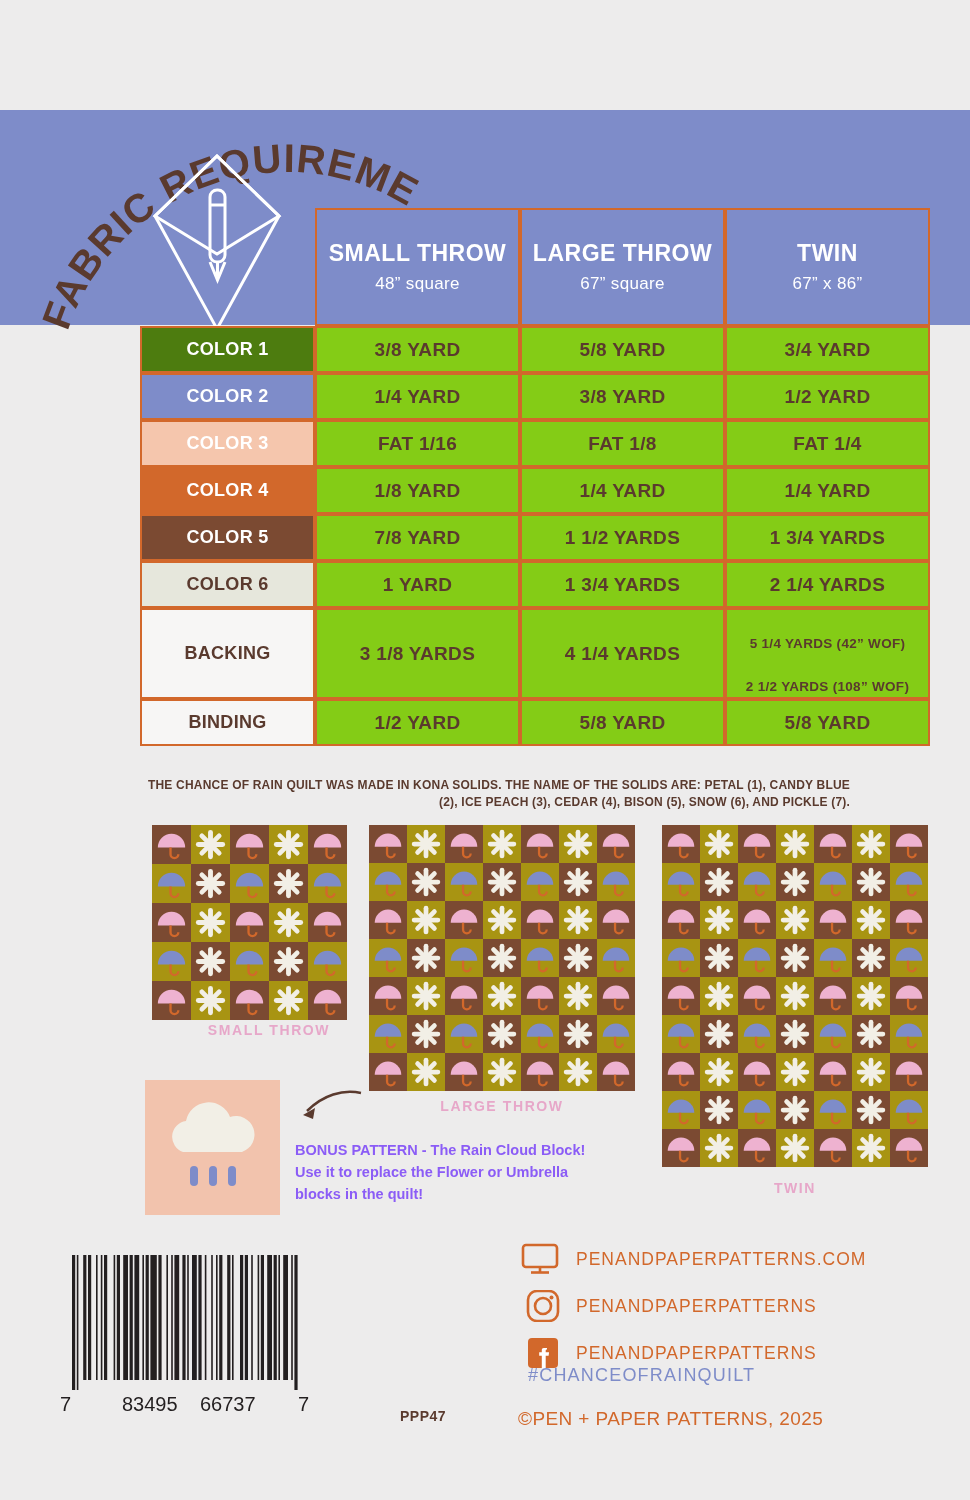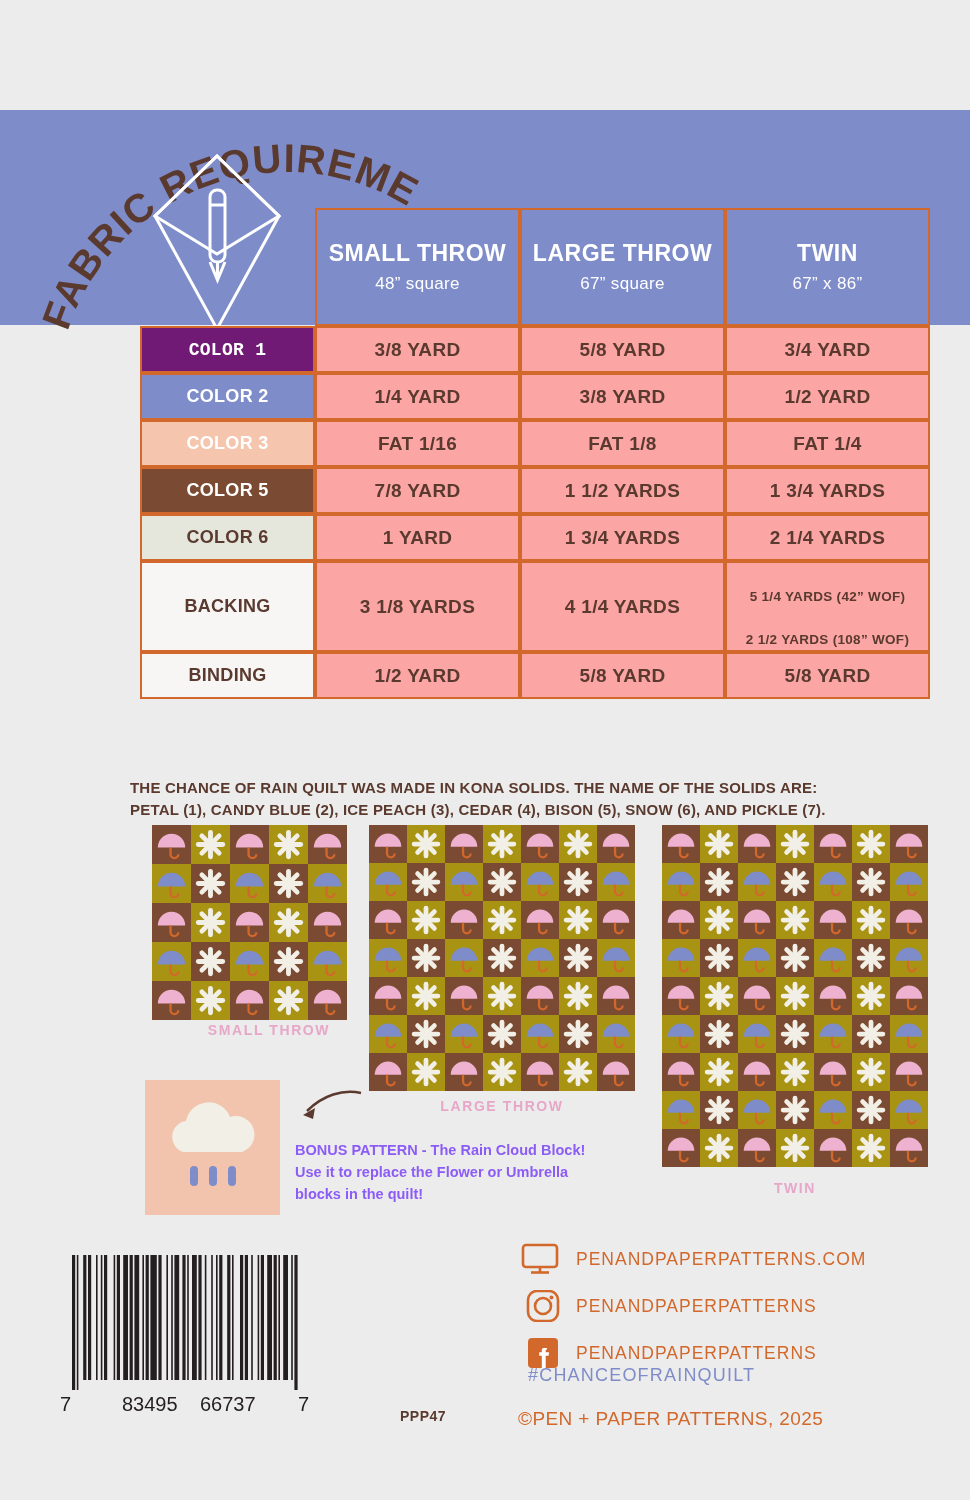--- a/index.html
+++ b/index.html
@@ -45,29 +45,29 @@
     background:#7e8cc9; color:#ffffff; height:118px; padding:6px 4px;
     border-color:#ffffff;
   }
   th.size-head .name{ font-size:23px; letter-spacing:.5px; display:block;}
   th.size-head .dim{ font-size:17px; font-weight:normal; display:block; margin-top:7px;}
   td.color-cell{
     height:47px; font-size:18px; letter-spacing:1.2px;
     border-left:none;
   }
   td.val{
-    background:#fca5a5; height:47px; font-size:19px; color:#5a3a2e;
+    background:#84cc16; height:47px; font-size:19px; color:#5a3a2e;
     font-weight:normal;
   }
   td.val .two-line{ font-size:13.5px; line-height:1.45; display:block;margin-top:23px;}
 
   
   .note{
     position:absolute; left:130px; top:777px; width:720px;
-    text-align:left; font-size:15px; font-weight:bold;
+    text-align:right; font-size:12px; font-weight:bold;
     line-height:1.45; letter-spacing:.2px; color:#5a3a2e;
   }
 
   
   .quilt{ position:absolute; display:grid; gap:0; }
   .cell{ position:relative; }
   .cap{
     position:absolute; text-align:center; font-size:14px; font-weight:bold;
     letter-spacing:1.6px; color:#e7a7c9;
   }
@@ -152,36 +152,42 @@
           <span class="dim">67” square</span>
         </th>
         <th class="size-head">
           <span class="name">TWIN</span>
           <span class="dim">67” x 86”</span>
         </th>
       </tr>
     </thead>
     <tbody id="table-body">
         <tr>
-          <td class="color-cell" style="background: #701a75; color: rgb(255, 255, 255); font-family: Liberation Mono, monospace;">COLOR 1</td>
+          <td class="color-cell" style="background: #4d7c0f; color: rgb(255, 255, 255);">COLOR 1</td>
           <td class="val">3/8 YARD</td>
           <td class="val">5/8 YARD</td>
           <td class="val">3/4 YARD</td>
         </tr>
         <tr>
           <td class="color-cell" style="background: rgb(126, 140, 201); color: rgb(255, 255, 255);">COLOR 2</td>
           <td class="val">1/4 YARD</td>
           <td class="val">3/8 YARD</td>
           <td class="val">1/2 YARD</td>
         </tr>
         <tr>
           <td class="color-cell" style="background: rgb(245, 198, 173); color: rgb(255, 255, 255);">COLOR 3</td>
           <td class="val">FAT 1/16</td>
           <td class="val">FAT 1/8</td>
           <td class="val">FAT 1/4</td>
+        </tr>
+        <tr>
+          <td class="color-cell" style="background: rgb(210, 104, 43); color: rgb(255, 255, 255);">COLOR 4</td>
+          <td class="val">1/8 YARD</td>
+          <td class="val">1/4 YARD</td>
+          <td class="val">1/4 YARD</td>
         </tr>
         <tr>
           <td class="color-cell" style="background: rgb(123, 74, 50); color: rgb(255, 255, 255);">COLOR 5</td>
           <td class="val">7/8 YARD</td>
           <td class="val">1 1/2 YARDS</td>
           <td class="val">1 3/4 YARDS</td>
         </tr>
         <tr>
           <td class="color-cell" style="background: rgb(230, 231, 220); color: rgb(90, 58, 46);">COLOR 6</td>
           <td class="val">1 YARD</td>

